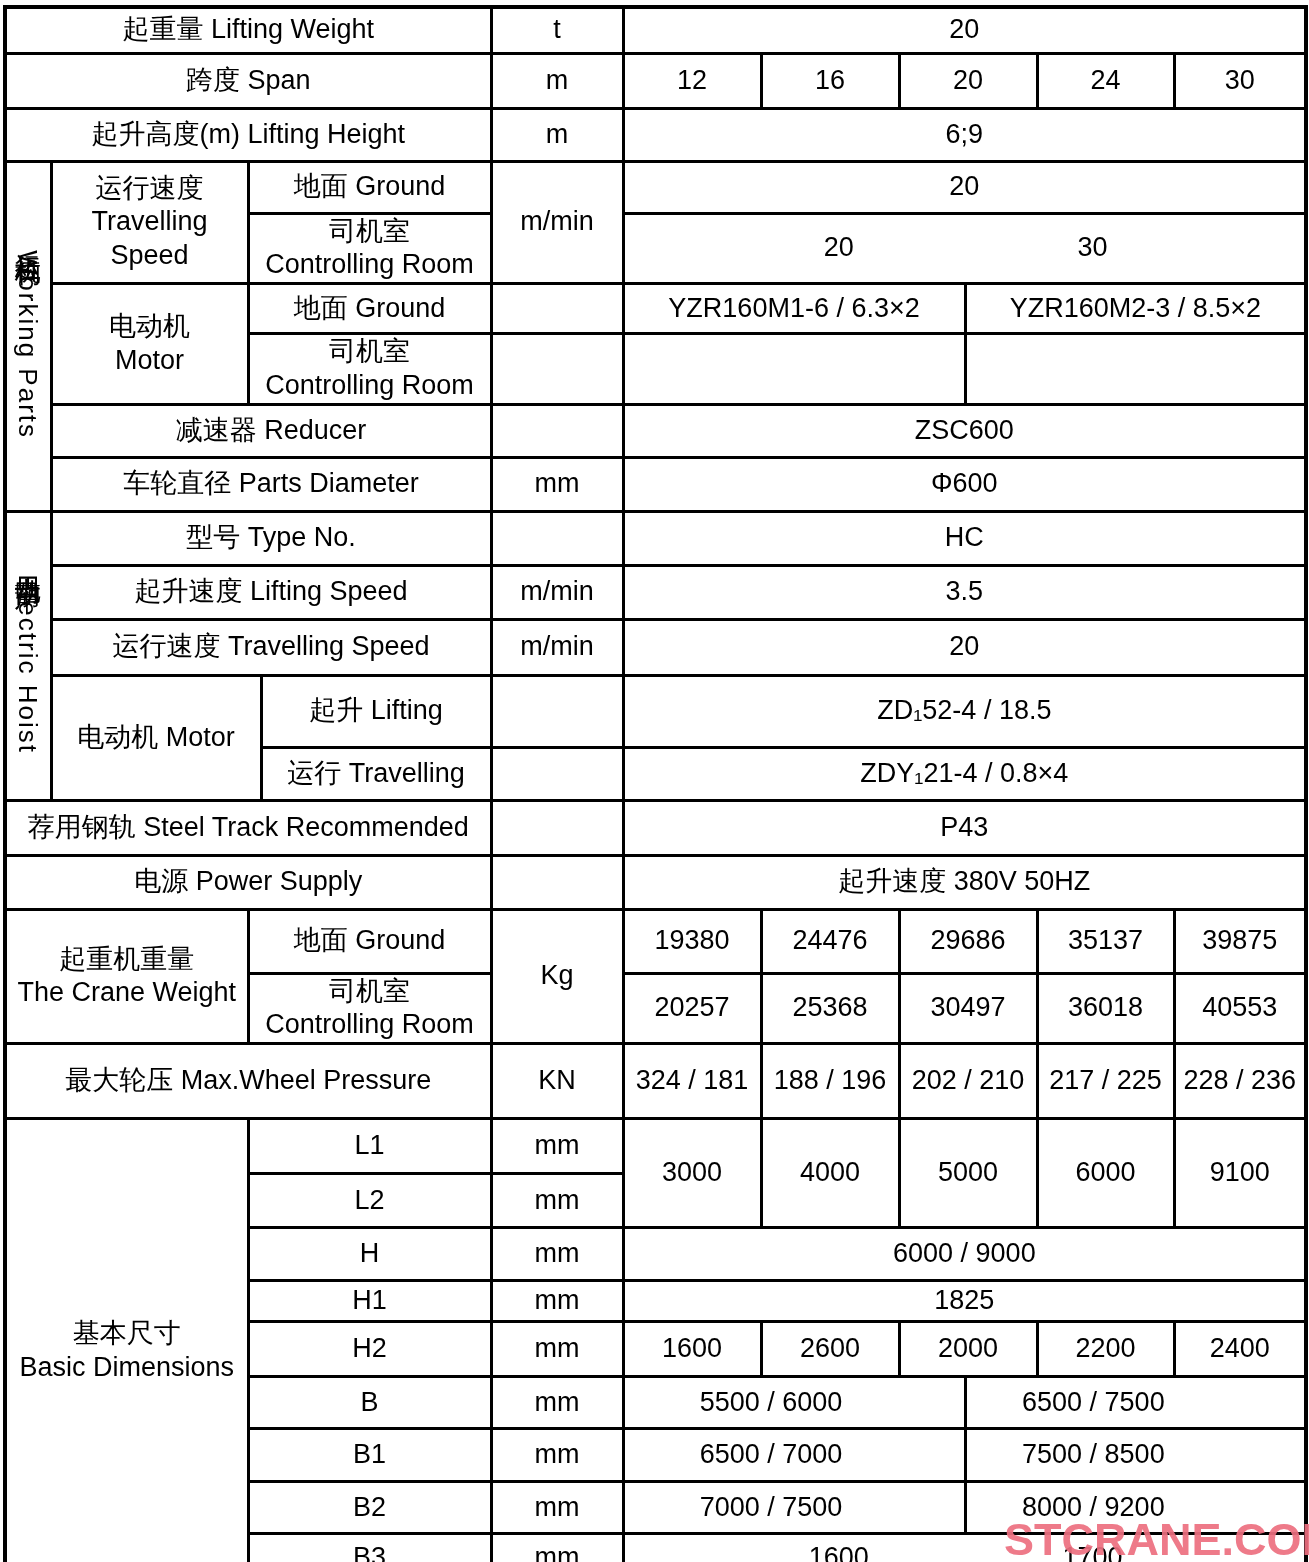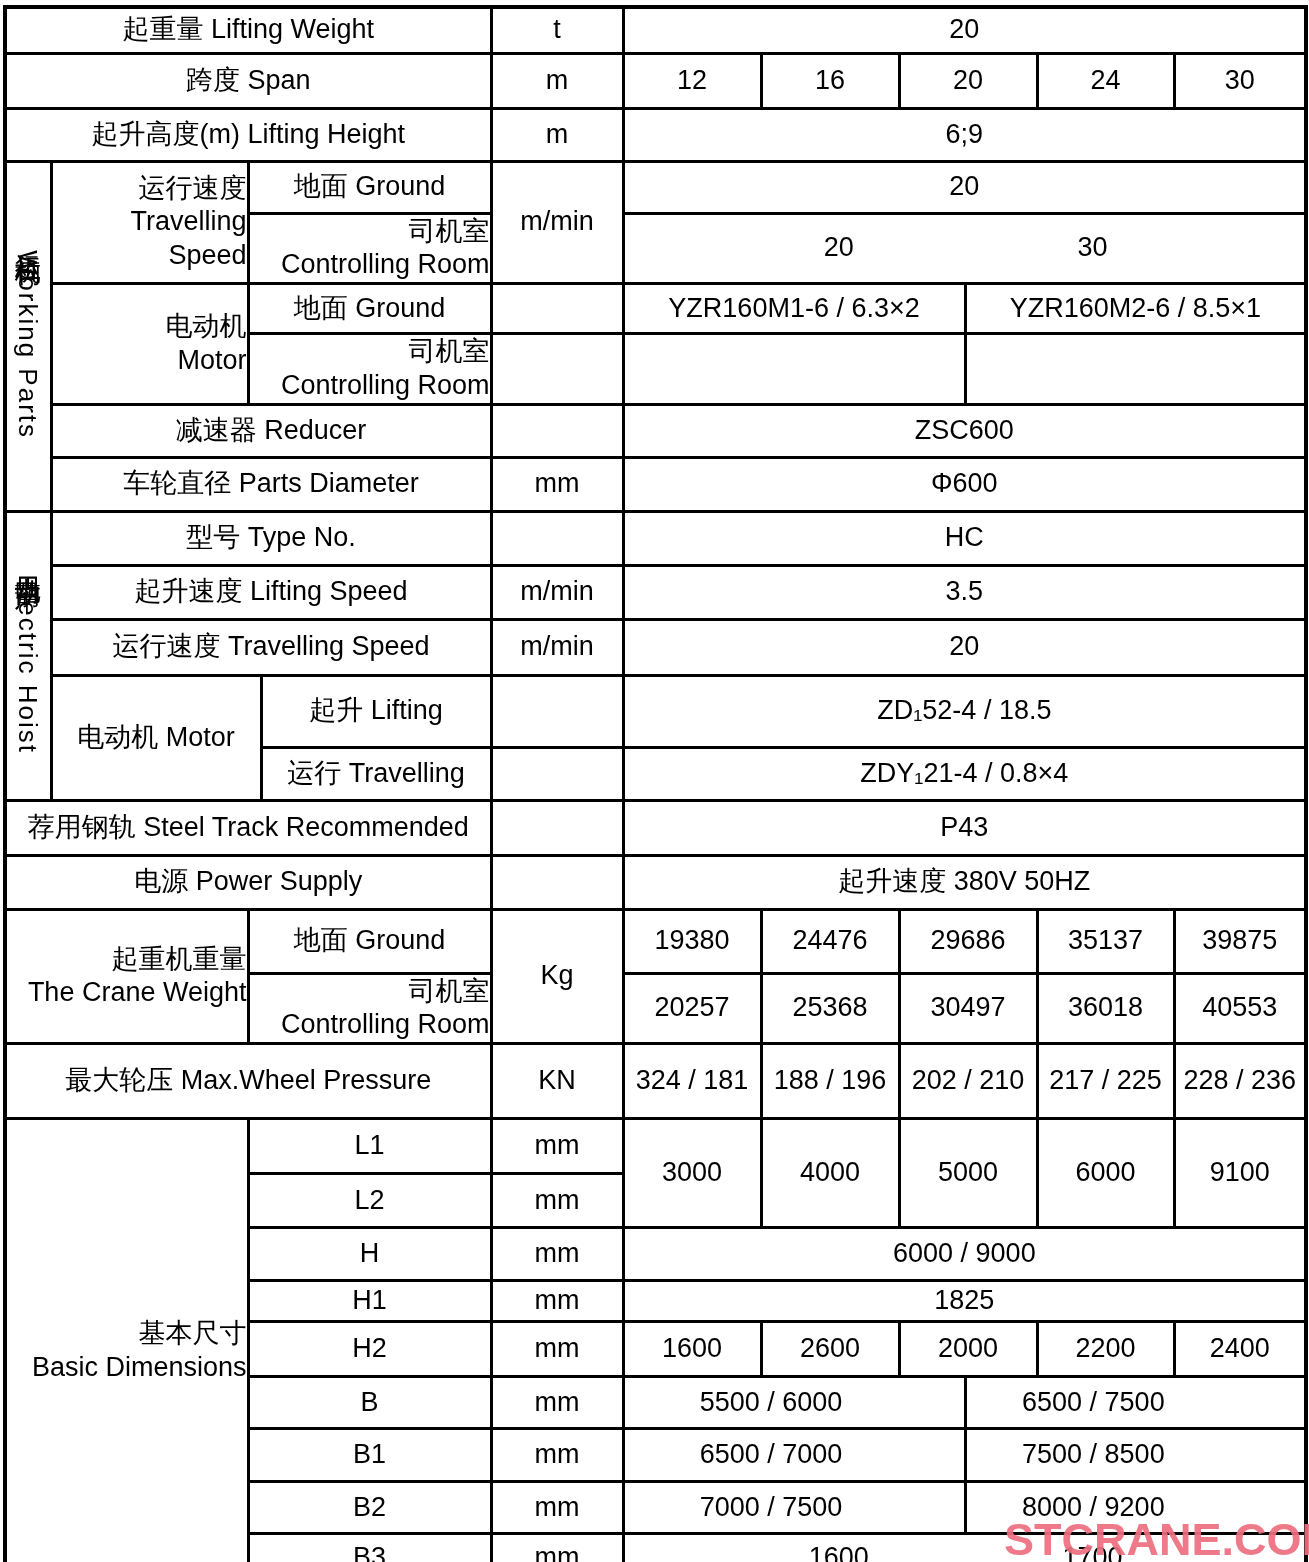--- a/index.html
+++ b/index.html
@@ -9,21 +9,21 @@
   }
   table.spec{
     border-collapse:collapse;table-layout:fixed;
     position:absolute;left:3px;top:5px;width:1301px;
     border:4px solid #000;background:#fff;
   }
   td{
     border:3px solid #000;text-align:center;vertical-align:middle;
     font-size:27px;line-height:1.25;padding:0;overflow:hidden;
   }
-  .ml{white-space:pre-line;text-align:right;}
+  .ml{white-space:pre-line;}
   .vert{
     writing-mode:vertical-rl;text-orientation:mixed;
     letter-spacing:2px;font-size:26px;line-height:1;
   }
   .nl{border-right:none;padding-left:88px;}   
   .nr{border-left:none;padding-right:84px;}   
   .sl{padding-right:46px;}                    
   .sr{padding-right:84px;margin-left:16px;}                    
   .wm{
     position:absolute;left:1004px;top:1514px;z-index:10;
@@ -87,21 +87,21 @@
     <td colspan="3" class="nl">20</td>
     <td colspan="3" class="nr">30</td>
   </tr>
 
   <tr style="height:50px">
     <td rowspan="2" class="ml">电动机
 Motor</td>
     <td colspan="2">地面 Ground</td>
     <td></td>
     <td colspan="3">YZR160M1-6 / 6.3×2</td>
-    <td colspan="3">YZR160M2-6 / 8.5×1</td>
+    <td colspan="3">YZR160M2-3 / 8.5×2</td>
   </tr>
 
   <tr style="height:55px">
     <td colspan="2" class="ml">司机室
 Controlling Room</td>
     <td></td>
     <td colspan="3"></td>
     <td colspan="3"></td>
   </tr>
 

